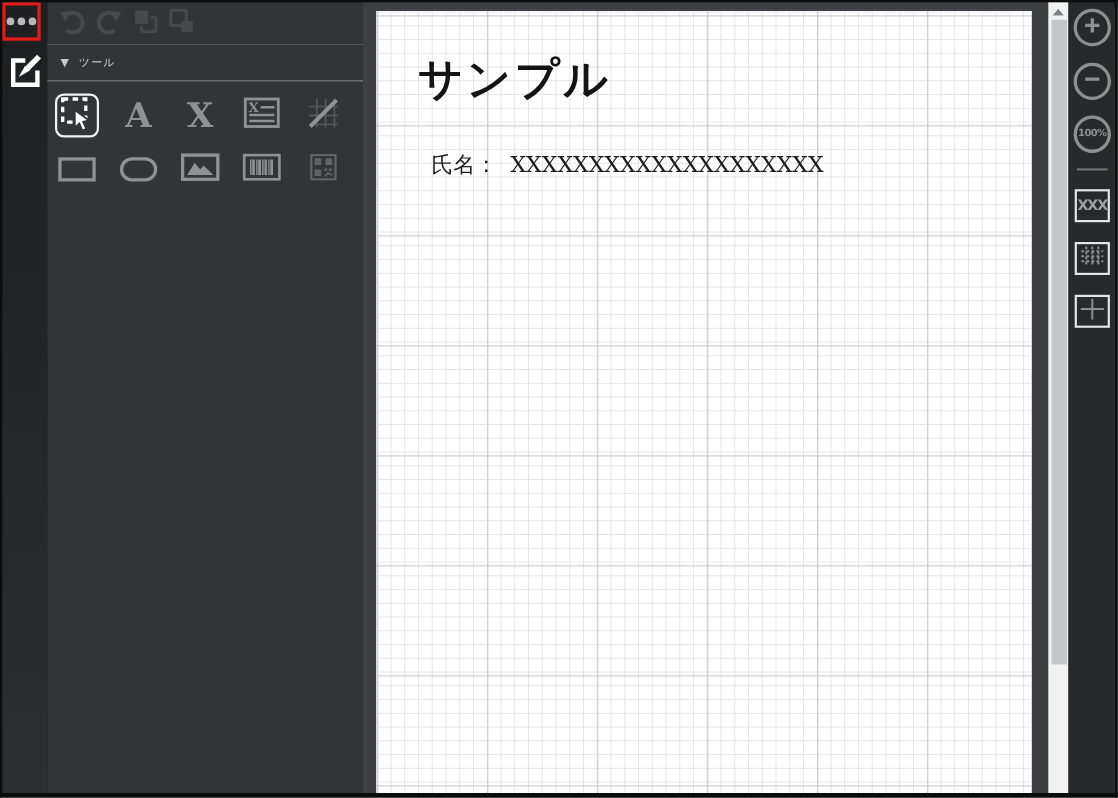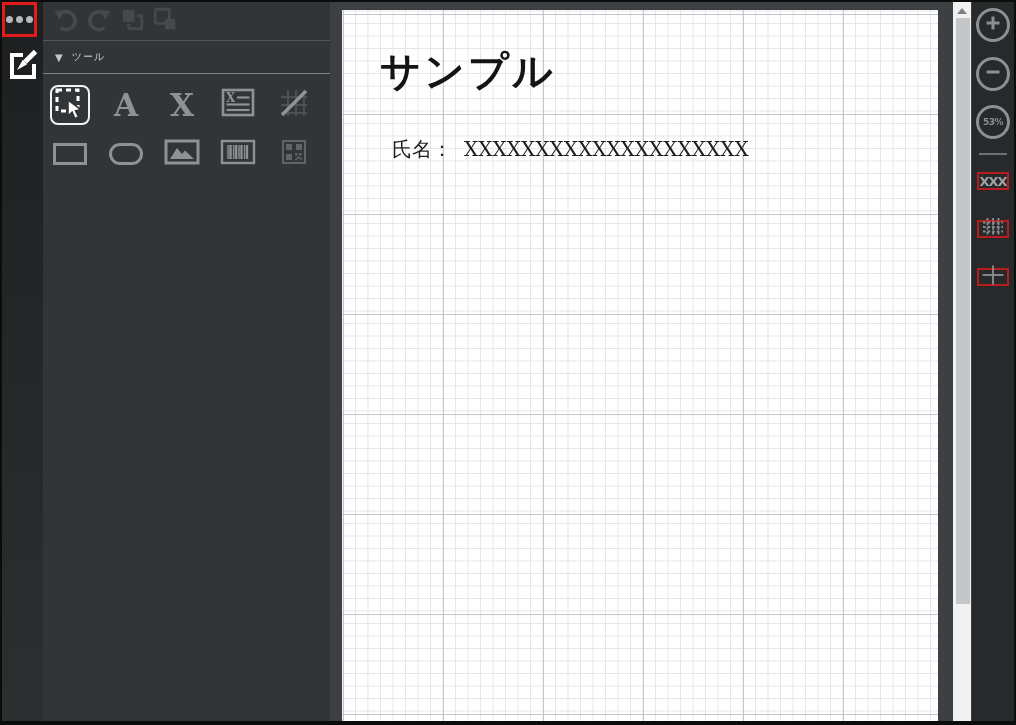--- a/index.html
+++ b/index.html
@@ -67,21 +67,21 @@
     border-bottom:6px solid #7e8082;}
   #vscroll-thumb{left:3px;top:16px;width:14px;height:586px;background:#c4c6c8;}
 
   
   #right-toolbar{left:972px;top:2px;width:42px;height:719px;background:#27292b;}
   .rt-item{left:50%;transform:translateX(-50%);}
   .circle-btn{width:34px;height:34px;box-sizing:border-box;border:3px solid #8d9092;
     border-radius:50%;display:flex;align-items:center;justify-content:center;}
   #zoom-100-label{font-size:9px;font-weight:bold;color:#8d9092;letter-spacing:-0.5px;}
   #rt-divider{top:151px;width:28px;height:2px;background:#6e7274;}
-  .square-btn{width:32px;height:18px;box-sizing:border-box;border:2px solid #b91c1c;
+  .square-btn{width:32px;height:30px;box-sizing:border-box;border:2px solid #e5e5e5;
     display:flex;align-items:center;justify-content:center;}
   #xxx-label{font-size:13px;font-weight:bold;color:#9fa2a4;letter-spacing:-1px;}
 
   
   .win-border{background:#0b0c0c;pointer-events:none;}
 </style>
 </head>
 <body>
 
 <div id="left-rail" class="abs">
@@ -276,21 +276,21 @@
 
   <div class="abs rt-item circle-btn" style="top:55px;">
     <span>
       <svg width="16" height="16" viewBox="0 0 16 16">
         <line x1="1.5" y1="8" x2="14.5" y2="8" stroke="#8d9092" stroke-width="3"></line>
       </svg>
     </span>
   </div>
 
   <div class="abs rt-item circle-btn" style="top:103px;">
-    <span id="zoom-100-label">53%</span>
+    <span id="zoom-100-label">100%</span>
   </div>
 
   <div id="rt-divider" class="abs rt-item"></div>
 
   <div class="abs rt-item square-btn" style="top:170px;">
     <span id="xxx-label">XXX</span>
   </div>
 
   <div class="abs rt-item square-btn" style="top:218px;">
     <span>

